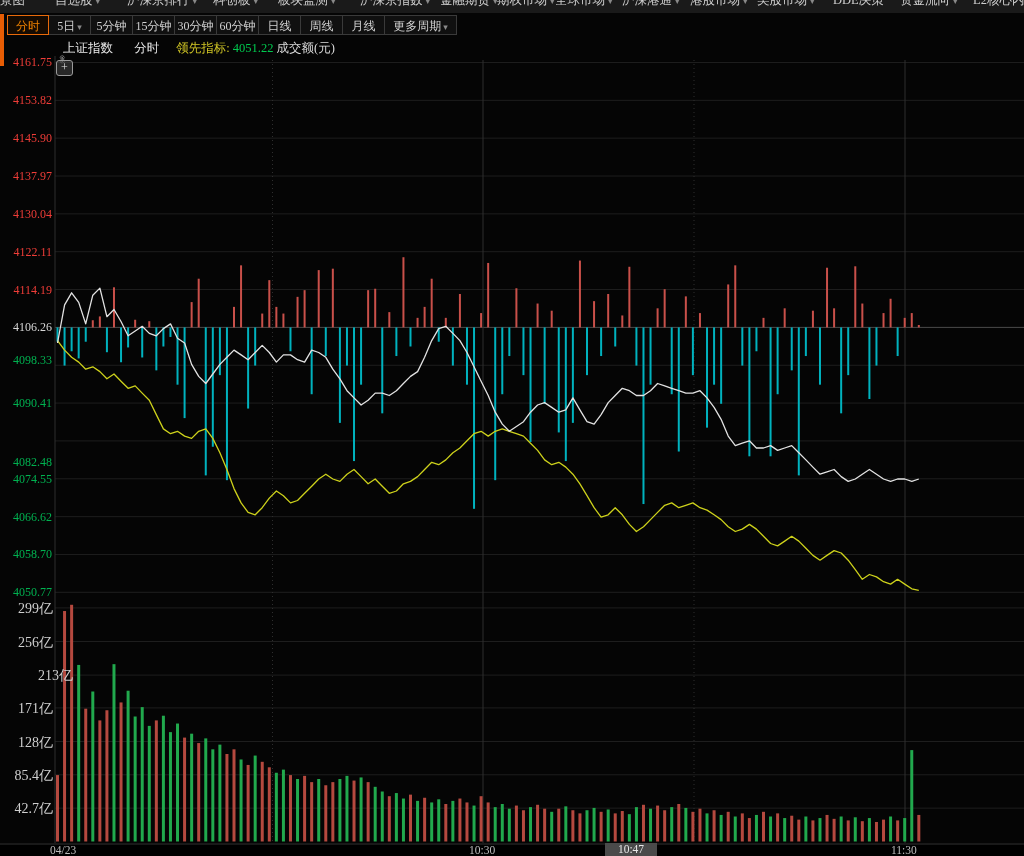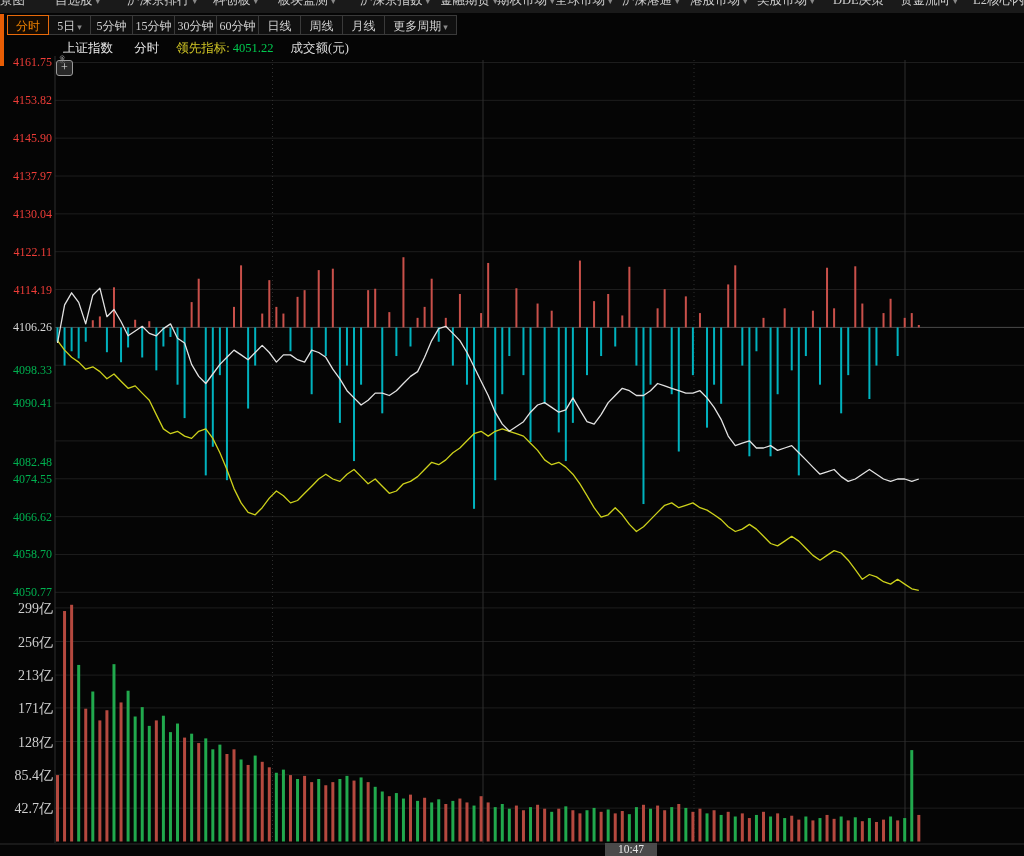--- a/index.html
+++ b/index.html
@@ -68,21 +68,21 @@
       <div class="tb-btn" style="width: 43px;">日线</div>
       <div class="tb-btn" style="width: 43px;">周线</div>
       <div class="tb-btn" style="width: 43px;">月线</div>
       <div class="tb-btn" style="width: 73px;">更多周期<span class="caret">▾</span></div>
     </div>
 
   <div id="chart-header">
     <span style="color:#e8e8e8;margin-right:18px;">上证指数</span>
     <span style="color:#e8e8e8;margin-right:14px;">分时</span>
     <span style="color:#cfc425;">领先指标:</span>
-    <span style="color:#00c94f;margin-right:14px;">4051.22</span>
+    <span style="color:#00c94f;">4051.22</span>
     <span style="color:#dadada;">成交额(元)</span>
   </div>
 
   <svg id="chart-svg" width="1024" height="856">
       <g>
         <line x1="55" y1="62.49074000000104" x2="1024" y2="62.49074000000104" stroke="#1e1e1e" stroke-width="1"></line>
         <line x1="55" y1="100.34856000000241" x2="1024" y2="100.34856000000241" stroke="#1e1e1e" stroke-width="1"></line>
         <line x1="55" y1="138.15864000000275" x2="1024" y2="138.15864000000275" stroke="#1e1e1e" stroke-width="1"></line>
         <line x1="55" y1="176.0164599999998" x2="1024" y2="176.0164599999998" stroke="#1e1e1e" stroke-width="1"></line>
         <line x1="55" y1="213.8742800000012" x2="1024" y2="213.8742800000012" stroke="#1e1e1e" stroke-width="1"></line>
@@ -366,35 +366,40 @@
 
   <div id="price-labels">
       <div class="ylabel red" style="top: 56.4907px;">4161.75</div>
       <div class="ylabel red" style="top: 94.3486px;">4153.82</div>
       <div class="ylabel red" style="top: 132.159px;">4145.90</div>
       <div class="ylabel red" style="top: 170.016px;">4137.97</div>
       <div class="ylabel red" style="top: 207.874px;">4130.04</div>
       <div class="ylabel red" style="top: 245.732px;">4122.11</div>
       <div class="ylabel red" style="top: 283.542px;">4114.19</div>
       <div class="ylabel white" style="top: 321.4px;">4106.26</div>
-      <div class="ylabel green" style="top: 364px;">4098.33</div>
+      <div class="ylabel green" style="top: 354px;">4098.33</div>
       <div class="ylabel green" style="top: 397.068px;">4090.41</div>
       <div class="ylabel green" style="top: 456px;">4082.48</div>
       <div class="ylabel green" style="top: 472.784px;">4074.55</div>
       <div class="ylabel green" style="top: 510.641px;">4066.62</div>
       <div class="ylabel green" style="top: 548.451px;">4058.70</div>
       <div class="ylabel green" style="top: 586.309px;">4050.77</div>
     </div>
   <div id="volume-labels">
       <div class="vlabel" style="top: 602.906px;">299亿</div>
       <div class="vlabel" style="top: 636.5px;">256亿</div>
-      <div class="vlabel" style="top: 670.094px;">213亿</div>
+      <div class="vlabel" style="top: 670.094px; margin-left: 20px;">213亿</div>
       <div class="vlabel" style="top: 702.906px;">171亿</div>
       <div class="vlabel" style="top: 736.5px;">128亿</div>
       <div class="vlabel" style="top: 769.781px;">85.4亿</div>
       <div class="vlabel" style="top: 803.141px;">42.7亿</div>
     </div>
 
   <div id="resize-cursor">⇕</div>
   <div id="crosshair-cursor">+</div>
 
+  <div id="time-axis">
+    <span class="t-label" style="left:50px;">04/23</span>
+    <span class="t-label" style="left:469px;">10:30</span>
+    <span class="t-label" style="left:891px;">11:30</span>
+  </div>
   <div id="cursor-time">10:47</div>
 </div>
 
 </body></html>

